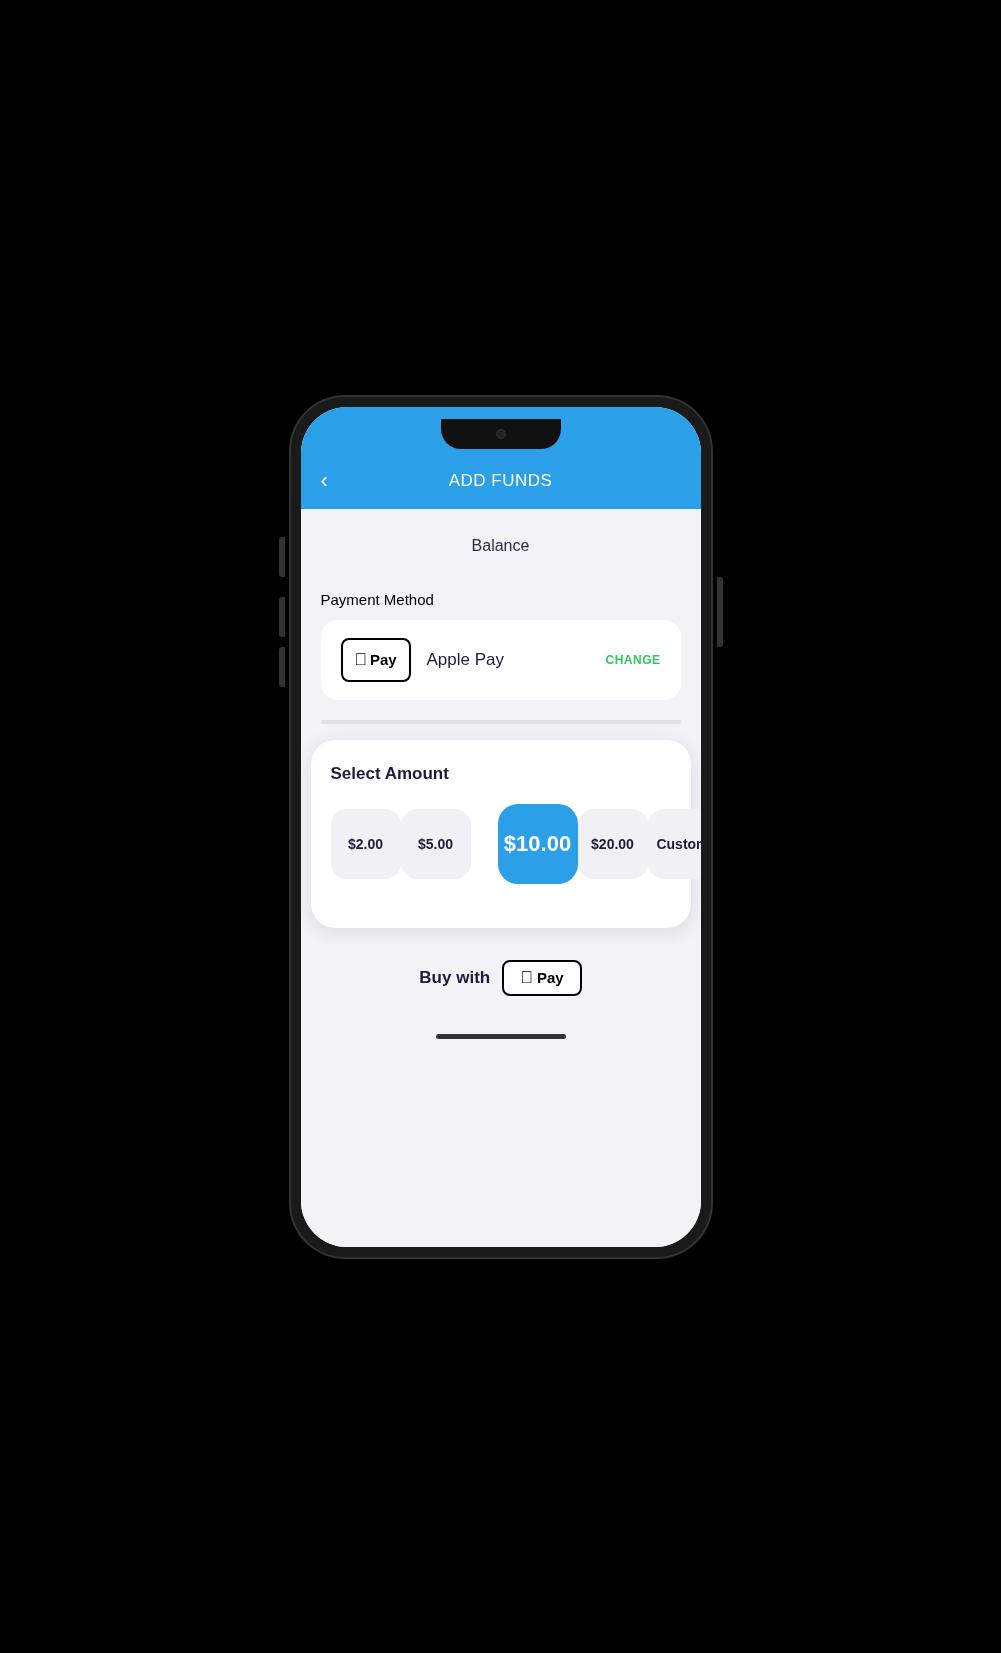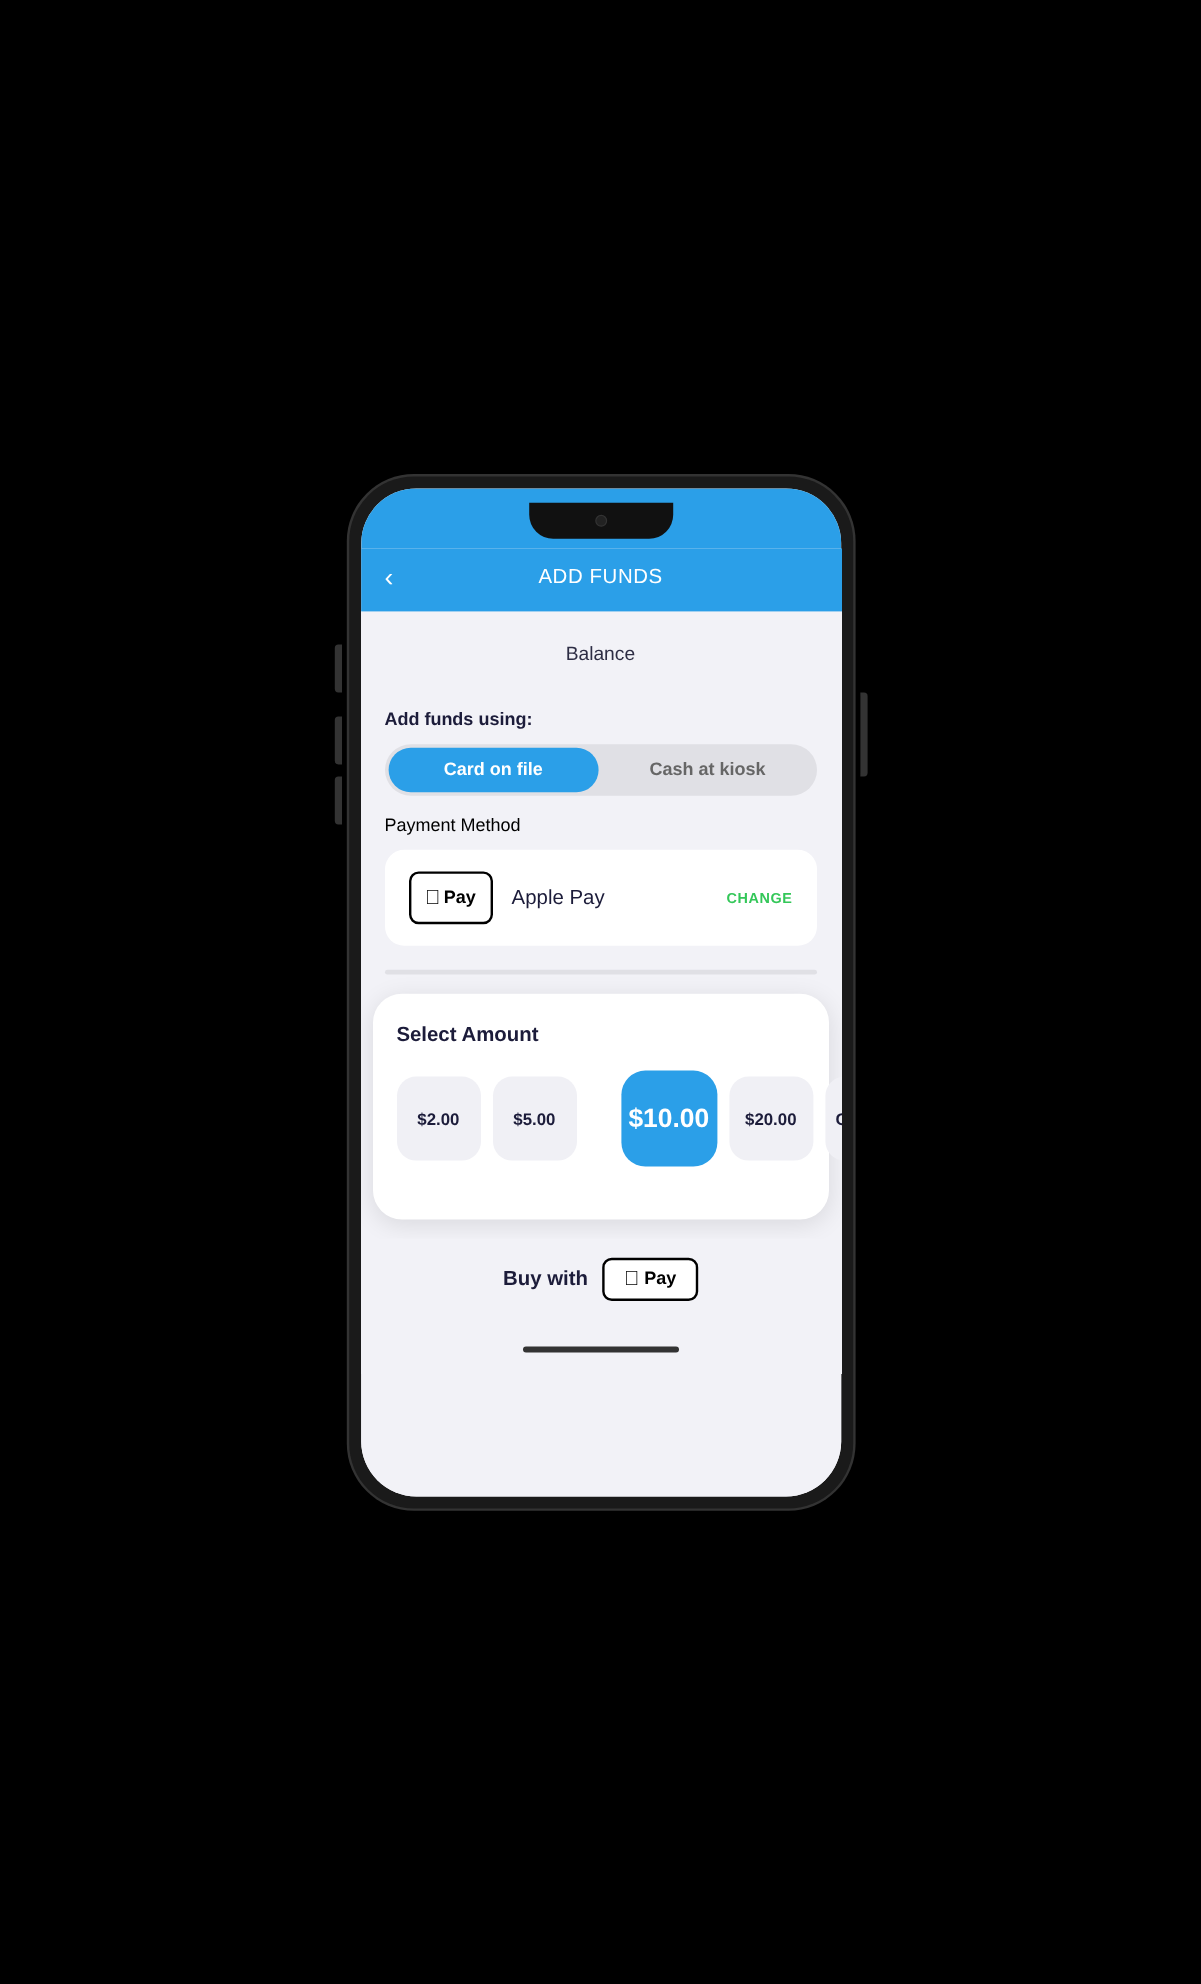--- a/index.html
+++ b/index.html
@@ -255,21 +255,20 @@
 
     .select-amount-label {
       font-size: 17px;
       font-weight: 700;
       color: #1c1c3a;
       margin-bottom: 20px;
     }
 
     .amount-grid {
       display: flex;
-      gap: 10px;
       align-items: center;
       justify-content: space-between;
     }
 
     .amount-btn {
       flex: 1;
       aspect-ratio: 1;
       border-radius: 16px;
       border: none;
       font-size: 14px;
@@ -351,27 +350,20 @@
       <span class="back-btn">‹</span>
       <span class="header-title">ADD FUNDS</span>
     </div>
 
     <div class="content">
 
       <div class="balance-section">
         <div class="balance-label">Balance</div>
       </div>
 
-      <div class="add-funds-section">
-        <div class="add-funds-label">Add funds using:</div>
-        <div class="toggle-group">
-          <button class="toggle-btn active">Card on file</button>
-          <button class="toggle-btn inactive">Cash at kiosk</button>
-        </div>
-      </div>
 
       <div class="payment-section">
         <div class="payment-label">Payment Method</div>
         <div class="payment-card">
           <div class="apple-pay-logo">
             <div class="apple-pay-text-logo">
               <span style="font-size:17px;"></span>
               <span style="font-size:15px;font-weight:600;">Pay</span>
             </div>
           </div>

